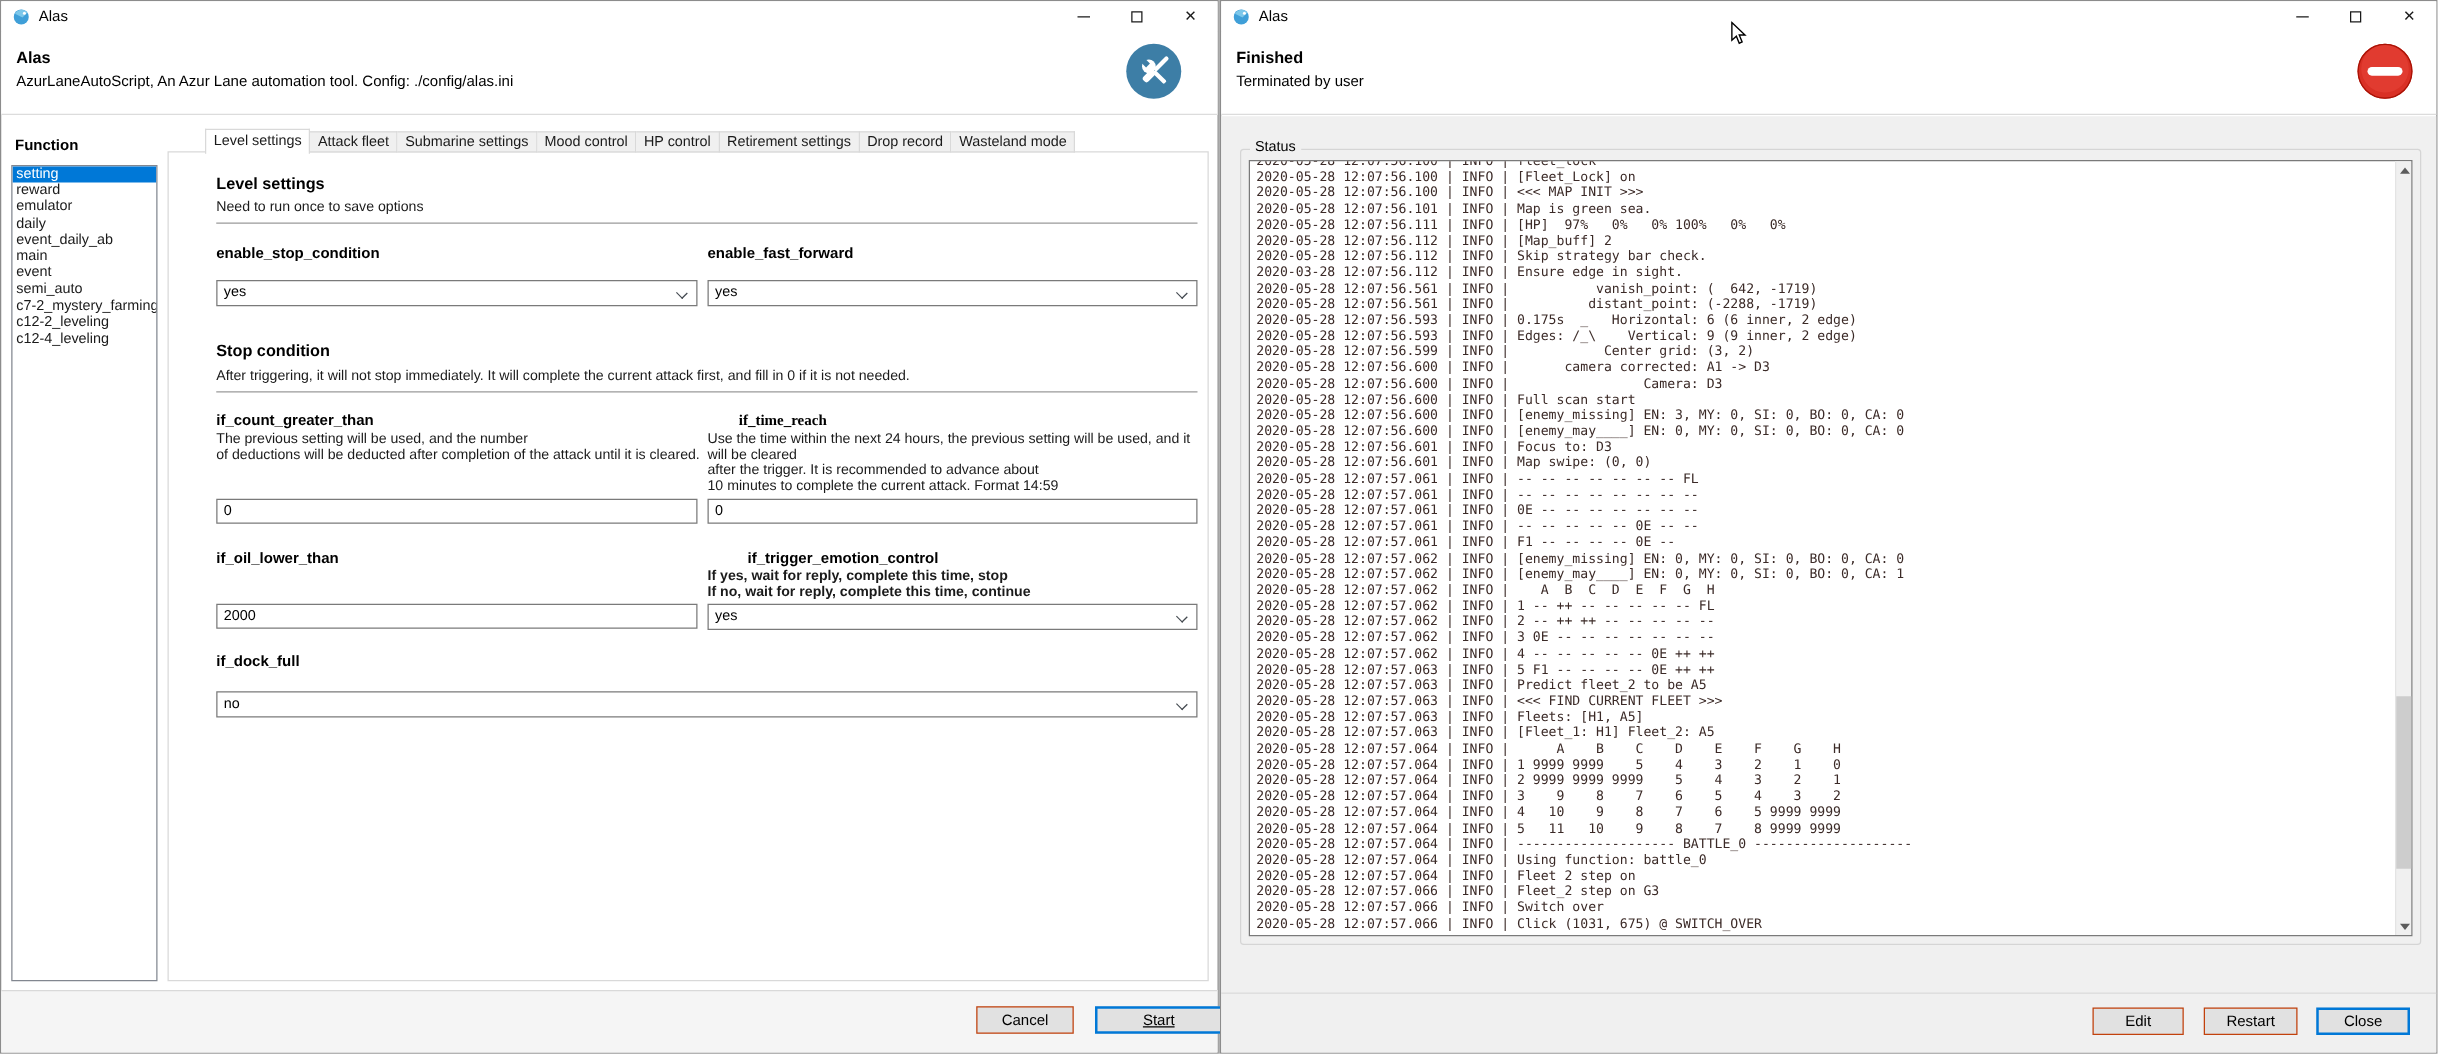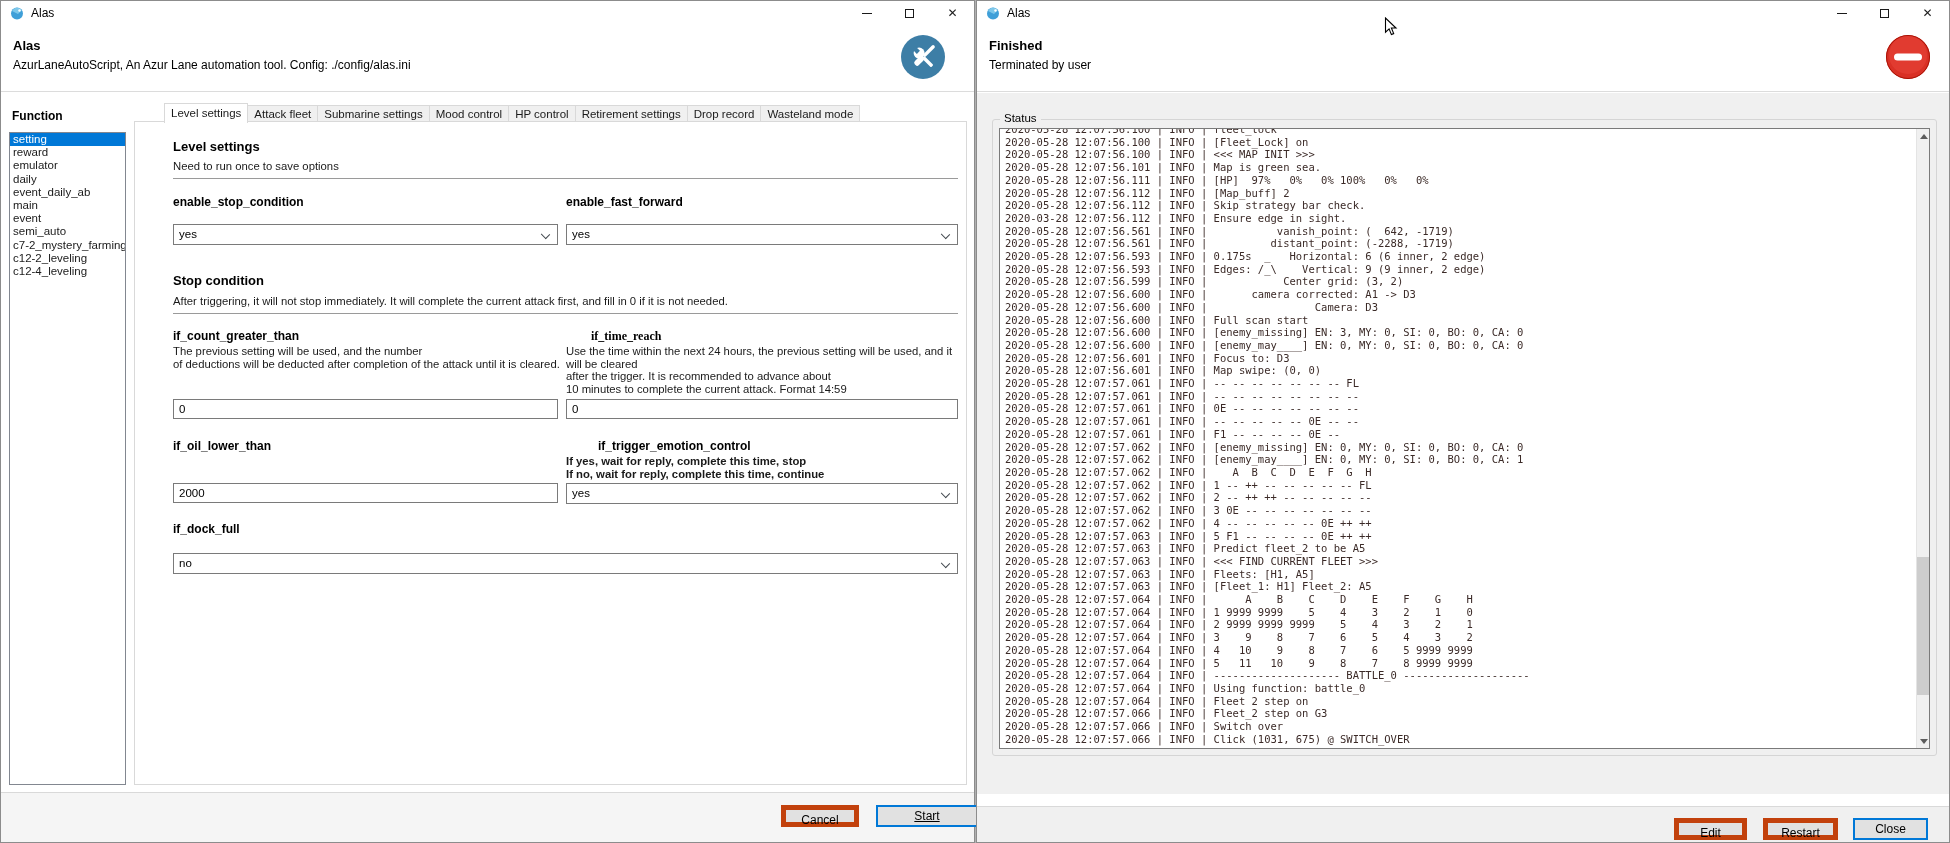--- a/index.html
+++ b/index.html
@@ -56,22 +56,22 @@
   .sec-sub, .f-desc { font-size: 11.3px; color: #1a1a1a; line-height: 12.6px; white-space: pre-line; }
   .f-label { font-size: 12px; font-weight: bold; color: #000; }
   .hr { height: 1px; background: #9a9a9a; }
   .t-input { position: absolute; height: 20px; border: 1px solid #7a7a7a; background: #fff; font-size: 11.5px; font-family: "Liberation Sans", sans-serif; padding: 0 5px; color: #000; }
   .f-select { position: absolute; height: 21px; border: 1px solid #7a7a7a; background: #fff; font-size: 11.5px; line-height: 19px; padding: 0 5px; color: #000; cursor: default; }
   .f-select .chev { position: absolute; right: 8px; top: 6px; width: 7px; height: 7px; border-right: 1px solid #43494f; border-bottom: 1px solid #43494f; transform: rotate(45deg) scale(1,0.9); }
 
   
   .footer { position: absolute; left: 0; right: 0; bottom: 0; border-top: 1px solid #d9d9d9; background: #f5f5f5; }
   #win-left  .footer { height: 50px; }
-  #win-right .footer { height: 36px; background: #f0f0f0; }
-  .btn { position: absolute; height: 22px; background: #e1e1e1; border: 5px solid #c2410c; font-size: 12px; font-family: "Liberation Sans", sans-serif; color: #000; text-align: center; line-height: 20px; }
+  #win-right .footer { height: 48px; background: #f0f0f0; }
+  .btn { position: absolute; height: 22px; background: #e1e1e1; border: 1px solid #c2410c; font-size: 12px; font-family: "Liberation Sans", sans-serif; color: #000; text-align: center; line-height: 20px; }
   .btn.default { border: 2px solid var(--accent); line-height: 18px; }
 
   
   .right-body { position: absolute; left: 0; right: 0; top: 92px; bottom: 48px; background: #f0f0f0; }
   .groupbox { position: absolute; left: 15px; top: 26px; right: 12px; bottom: 38px; border: 1px solid #d5d5d5; border-radius: 3px; }
   .groupbox-label { position: absolute; left: 23px; top: 19px; font-size: 11.5px; background: #f0f0f0; padding: 0 4px; z-index: 2; color: #000; }
   .logbox { position: absolute; left: 22px; top: 35px; right: 19px; bottom: 45px; background: #fff; border: 1px solid #7a7a7a; overflow: hidden; }
   .loglines { position: absolute; left: 5px; top: -6px; right: 14px; font-family: "DejaVu Sans Mono", "Liberation Mono", monospace; font-size: 10.5px; line-height: 12.7px; color: var(--log-text); }
   .loglines .logline { white-space: pre; }
 

